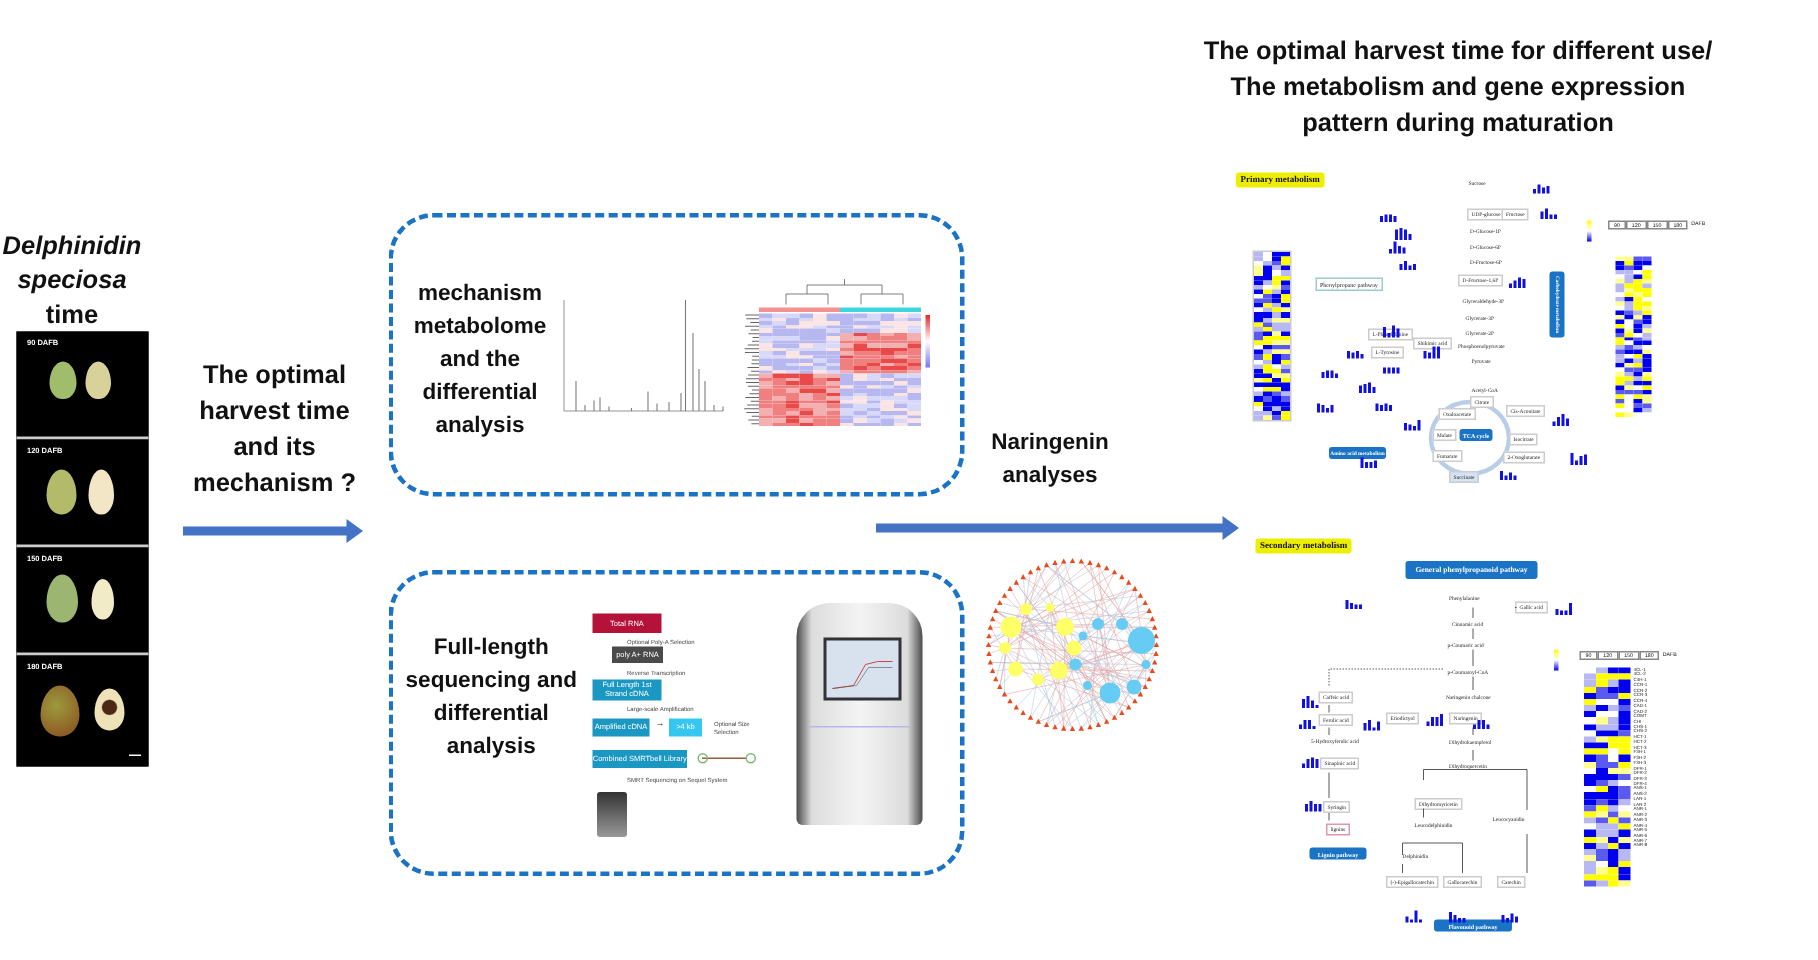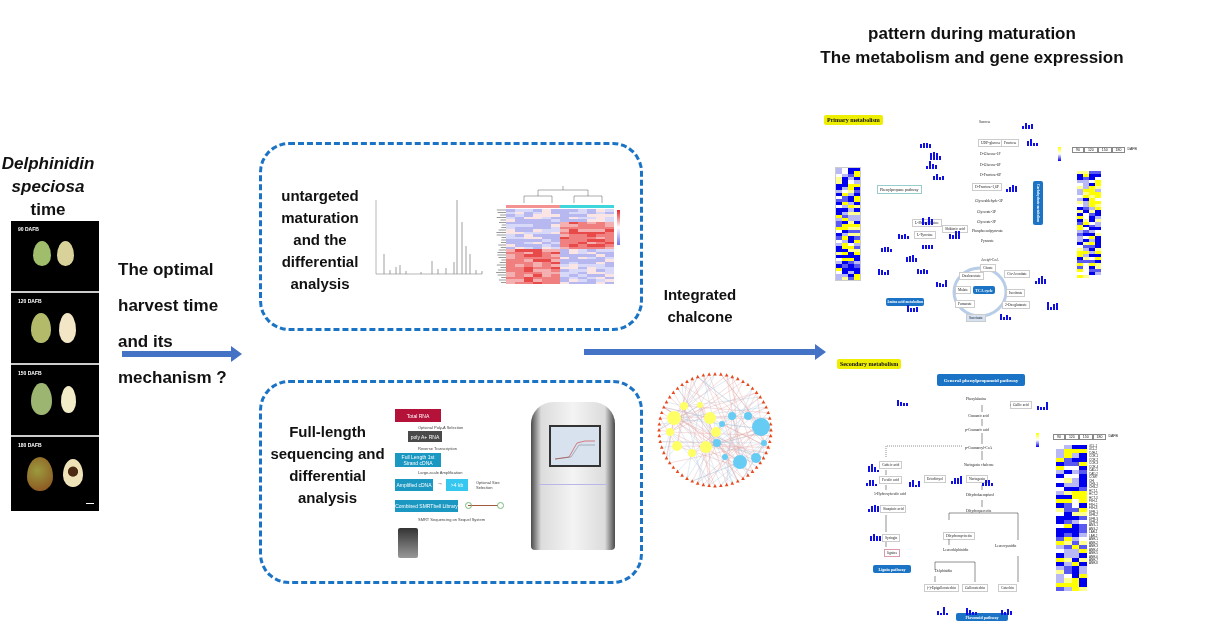--- a/index.html
+++ b/index.html
@@ -1,20 +1,20 @@
 <!DOCTYPE html>
 <html><head>
 <meta charset="utf-8">
 <style>
   html,body{margin:0;padding:0;background:#ffffff;}
   body{width:1212px;height:640px;position:relative;overflow:hidden;font-family:"Liberation Sans",sans-serif;color:#111;}
   .abs{position:absolute;}
   .title-left{left:0;top:152px;width:96px;text-align:center;font-size:17px;line-height:23px;font-weight:bold;}
   .title-left i{font-style:italic;}
-  .q-text{left:118px;top:238px;width:130px;font-size:17px;line-height:36px;font-weight:bold;margin-top:14px;}
+  .q-text{left:118px;top:238px;width:130px;text-align:center;font-size:17px;line-height:24px;font-weight:bold;}
   .arrow{position:absolute;height:6px;background:#4472c4;}
   .arrow:after{content:"";position:absolute;right:-10px;top:-5px;border-left:11px solid #4472c4;border-top:8px solid transparent;border-bottom:8px solid transparent;}
   .fruit-col{left:11px;top:221px;width:88px;height:290px;background:#000;}
   .fruit-panel{position:absolute;left:0;width:88px;height:70px;background:#000;border-bottom:2px solid #ccc;}
   .fruit-label{position:absolute;left:7px;top:5px;color:#fff;font-size:5px;font-weight:bold;}
   .fruit{position:absolute;border-radius:50% 50% 48% 48% / 58% 58% 42% 42%;}
   .dashbox{position:absolute;border:3px dashed #1a73c4;border-radius:30px;}
   .box-label{position:absolute;text-align:center;font-size:15px;line-height:22px;font-weight:bold;}
   .flow-box{position:absolute;color:#fff;font-size:5px;display:flex;align-items:center;justify-content:center;text-align:center;}
   .flow-note{position:absolute;font-size:4px;color:#444;}
@@ -59,21 +59,21 @@
     <div class="fruit" style="left:16px;top:20px;width:26px;height:34px;background:radial-gradient(circle at 40% 40%,#9b9a3e,#8a4a1c);"></div>
     <div class="fruit" style="left:52px;top:22px;width:20px;height:28px;background:radial-gradient(circle at 50% 45%,#4a2a12 25%,#eee2b8 30%);"></div>
     <div style="position:absolute;left:75px;top:66px;width:8px;height:1px;background:#fff;"></div>
   </div>
 </div>
 
 <div class="abs q-text">The  optimal harvest time and its mechanism ?</div>
 <div class="arrow" style="left:122px;top:351px;width:110px;"></div>
 
 <div class="dashbox" style="left:259px;top:142px;width:378px;height:183px;"></div>
-<div class="box-label" style="left:268px;top:185px;width:104px;">untargeted maturation and the differential analysis</div>
+<div class="box-label" style="left:268px;top:185px;width:104px;">mechanism metabolome and the differential analysis</div>
 
 <svg class="abs" style="left:372px;top:198px;" width="115" height="85">
   <line x1="4" y1="2" x2="4" y2="76" stroke="#888" stroke-width="0.6"></line>
   <line x1="4" y1="76" x2="110" y2="76" stroke="#888" stroke-width="0.6"></line>
   <g stroke="#777" stroke-width="0.7" id="ms-peaks">
       <line x1="12" x2="12" y1="76" y2="56"></line>
       <line x1="18" x2="18" y1="76" y2="72"></line>
       <line x1="24" x2="24" y1="76" y2="69"></line>
       <line x1="28" x2="28" y1="76" y2="67"></line>
       <line x1="34" x2="34" y1="76" y2="73"></line>
@@ -525,21 +525,21 @@
 <div style="position:absolute;left:531px;top:402px;width:84px;height:148px;border-radius:22px 22px 4px 4px;background:linear-gradient(90deg,#4a4a4a 0%,#dcdcdc 12%,#f4f4f4 50%,#dcdcdc 88%,#4a4a4a 100%);">
   <div style="position:absolute;left:18px;top:23px;width:48px;height:38px;background:#d8e2ef;border:2px solid #333;">
     <svg width="48" height="38">
         <polyline points="4,32 18,30 26,16 34,14 44,14" fill="none" stroke="#c33" stroke-width="0.6"></polyline>
         <polyline points="4,32 20,30 28,18 44,18" fill="none" stroke="#555" stroke-width="0.4"></polyline>
       </svg>
   </div>
   <div style="position:absolute;left:8px;top:82px;width:68px;height:1px;background:#b8b8e8;"></div>
 </div>
 
-<div class="box-label" style="left:640px;top:284px;width:120px;">Integrated chalcone</div>
+<div class="box-label" style="left:640px;top:284px;width:120px;">Naringenin analyses</div>
 <div class="arrow" style="left:584px;top:349px;width:232px;"></div>
 
 <svg class="abs" style="left:652px;top:370px;" width="130" height="120" id="network-svg">
     <line x1="11.84145437201434" y1="37.22274798775521" x2="88" y2="92" stroke="#e3a0a0" stroke-width="0.35"></line>
     <line x1="104.61611022673404" y1="22.52868604390391" x2="112" y2="73" stroke="#e3a0a0" stroke-width="0.35"></line>
     <line x1="74.64305468579451" y1="114.77626564109312" x2="80" y2="46" stroke="#e3a0a0" stroke-width="0.35"></line>
     <line x1="119" y1="60" x2="54" y2="77" stroke="#e3a0a0" stroke-width="0.35"></line>
     <line x1="30.0840258716215" y1="14.69504831500295" x2="32" y2="36" stroke="#a8c4dc" stroke-width="0.35"></line>
     <line x1="11.84145437201434" y1="37.22274798775521" x2="65" y2="73" stroke="#e3a0a0" stroke-width="0.35"></line>
     <line x1="85.77725201224482" y1="111.15854562798565" x2="73" y2="87" stroke="#a8c4dc" stroke-width="0.35"></line>
@@ -750,22 +750,23 @@
     <circle cx="109" cy="57" r="9" fill="#66ccf4"></circle>
     <circle cx="70" cy="54" r="3" fill="#66ccf4"></circle>
     <circle cx="65" cy="73" r="4" fill="#66ccf4"></circle>
     <circle cx="112" cy="73" r="3" fill="#66ccf4"></circle>
     <circle cx="104" cy="88" r="5" fill="#66ccf4"></circle>
     <circle cx="88" cy="92" r="7" fill="#66ccf4"></circle>
     <circle cx="73" cy="87" r="3" fill="#66ccf4"></circle>
   </svg>
 
 <div class="abs right-title">
+  <div>The  optimal harvest time for different use/</div>
+  <div>The metabolism and gene expression</div>
   <div>pattern during maturation</div>
-  <div>The metabolism and gene expression</div>
 </div>
 
 <div class="yellow-tag" style="left:824px;top:115px;">Primary metabolism</div>
 <div id="primary-hm" class="hm" style="left:835px;top:167px;width:24px;height:112px;grid-template-columns:repeat(4,1fr);grid-template-rows:repeat(36,1fr);border:1px solid #ccc;">
     <span style="background: rgb(184, 184, 244);"></span>
     <span style="background: rgb(255, 255, 255);"></span>
     <span style="background: rgb(0, 0, 238);"></span>
     <span style="background: rgb(0, 0, 238);"></span>
     <span style="background: rgb(184, 184, 244);"></span>
     <span style="background: rgb(255, 255, 255);"></span>

